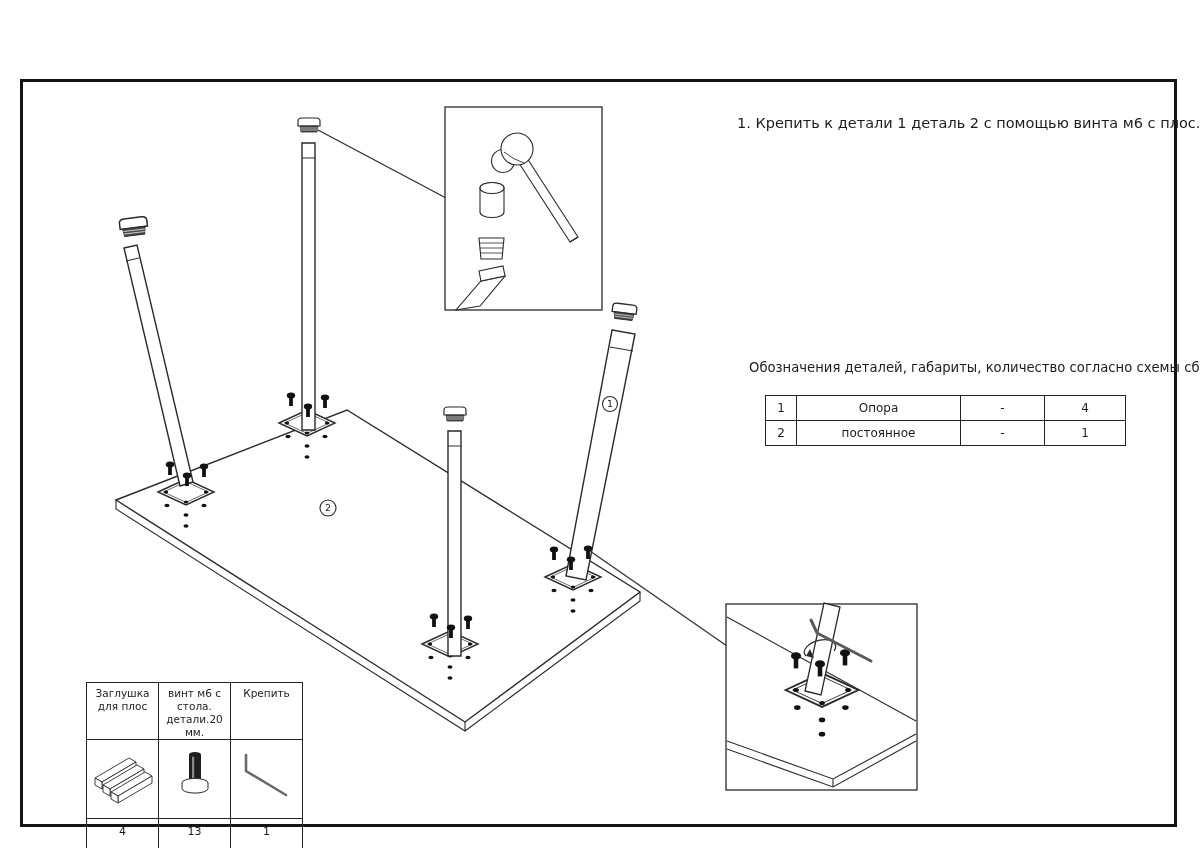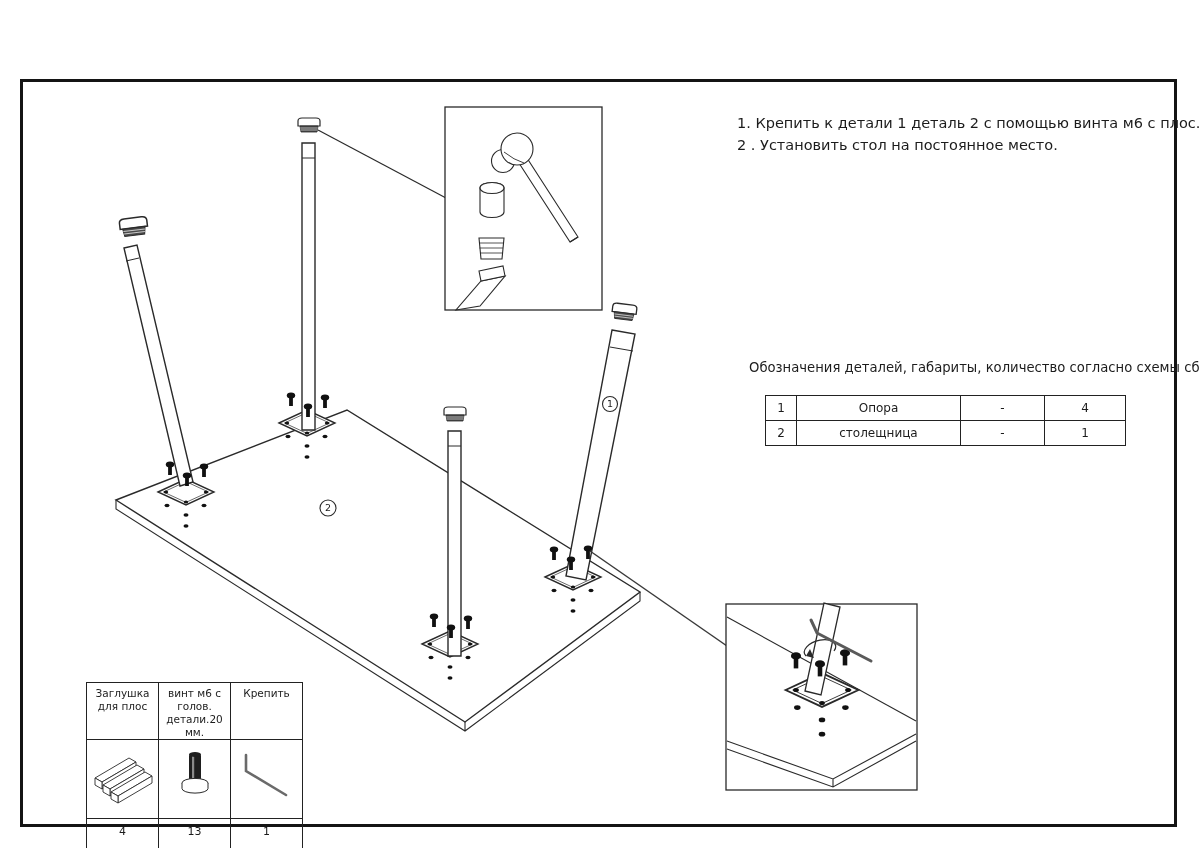--- a/index.html
+++ b/index.html
@@ -149,50 +149,49 @@
       <text x="610" y="404" text-anchor="middle" dy="0.36em" font-size="9.5" fill="#1c1c1c">1</text>
     </g>
     <g>
       <circle cx="328" cy="508" r="8" fill="#fff" stroke="#2a2a2a" stroke-width="1.1"></circle>
       <text x="328" y="508" text-anchor="middle" dy="0.36em" font-size="9.5" fill="#1c1c1c">2</text>
     </g>
   </svg>
 
   <div class="instructions">
     <div>1. Крепить к детали 1 деталь 2 с помощью винта м6 с плос. голов.20 мм.</div>
-    <div>2 . Установить стол на постоянное место.</div>
   </div>
 
   <div class="ptitle">Обозначения деталей, габариты, количество согласно схемы сборки</div>
   <table class="ptable">
     <tbody>
       <tr>
         <td class="c0">1</td>
         <td class="c1">Опора</td>
         <td class="c2">-</td>
         <td class="c3">4</td>
       </tr>
       <tr>
         <td class="c0">2</td>
-        <td class="c1">столещница</td>
+        <td class="c1">постоянное</td>
         <td class="c2">-</td>
         <td class="c3">1</td>
       </tr>
     </tbody>
   </table>
 
   <table class="kit">
     <tbody>
       <tr class="hdr">
         <td>
           <span>Заглушка</span><br>
           <span>для плос</span>
         </td>
         <td>
-          <span>винт м6 с голов.</span><br>
+          <span>винт м6 с стола.</span><br>
           <span>детали.20 мм.</span>
         </td>
         <td>
           <span>Крепить</span><br>
           <span></span>
         </td>
       </tr>
       <tr class="img">
         <td>
           <svg width="71" height="74" viewBox="0 0 71 74">

